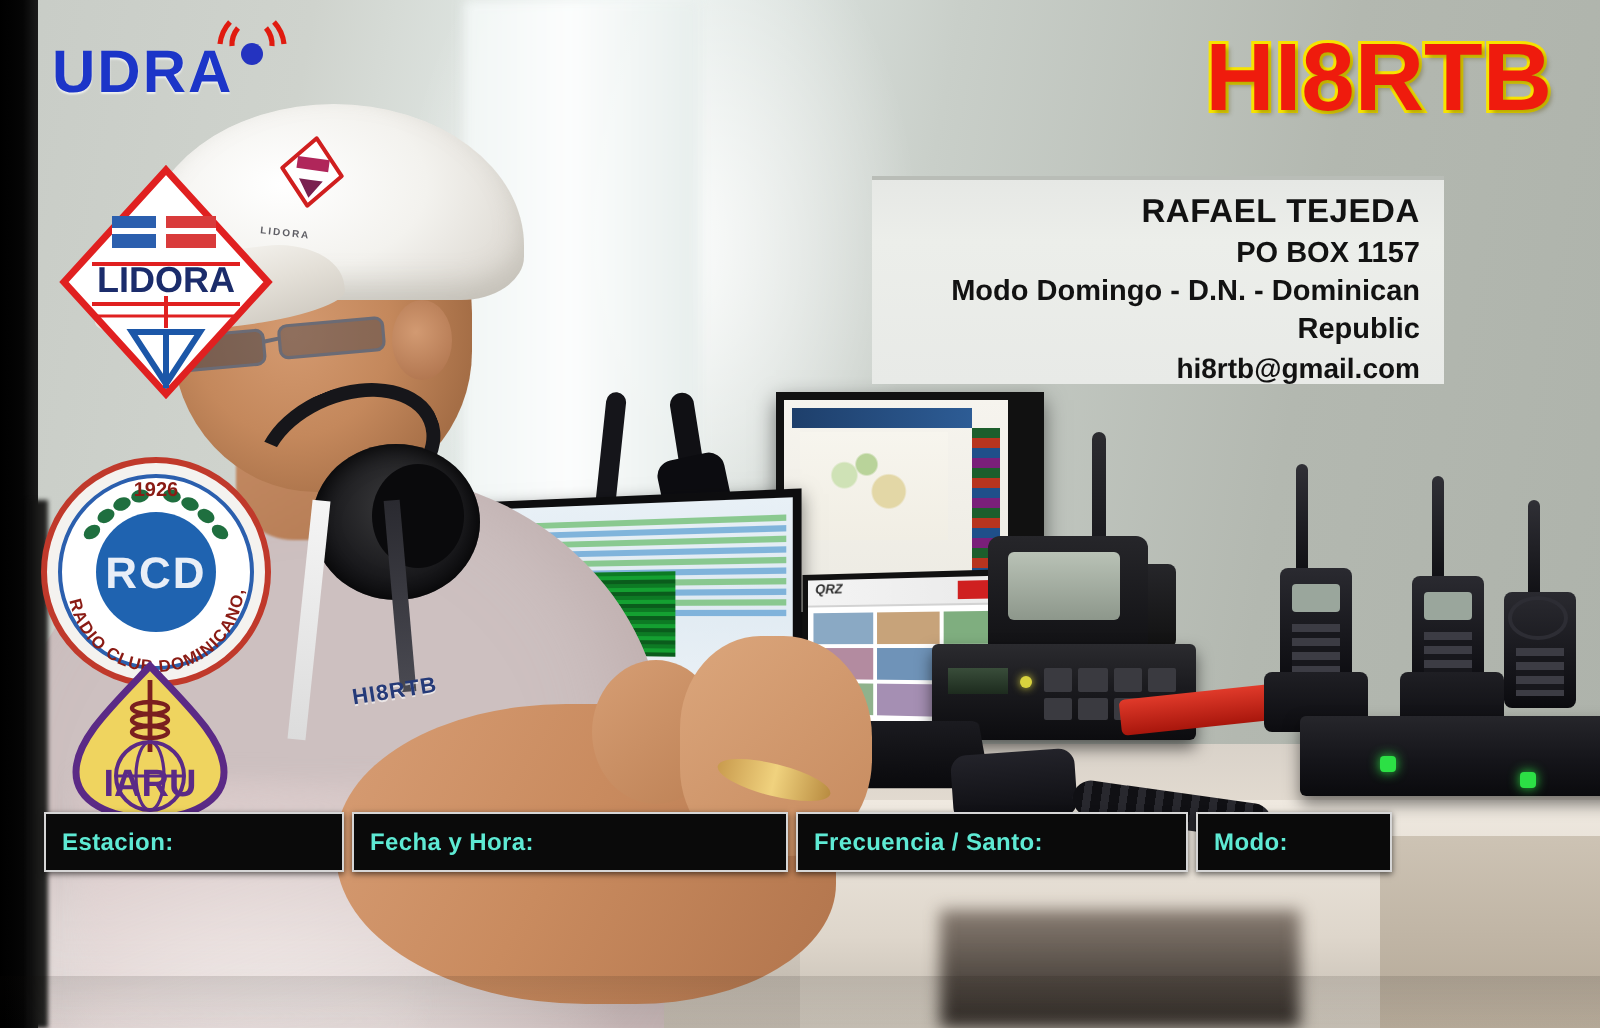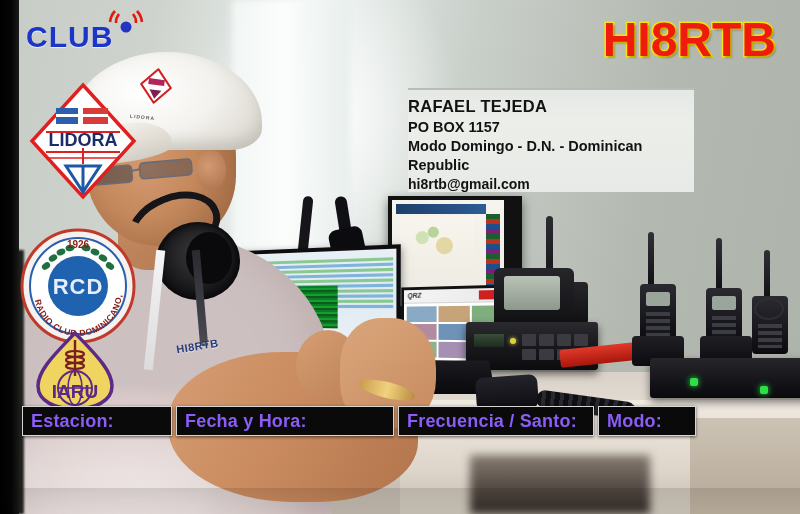--- a/index.html
+++ b/index.html
@@ -402,25 +402,25 @@
   .callsign {
     position:absolute; right:24px; top:12px;
     font-size:48px; font-weight:bold; letter-spacing:0px;
     color:#ef1b0d;
     -webkit-text-stroke:3px #f7e400;
     paint-order:stroke fill;
     text-shadow:2px 2px 2px rgba(80,70,0,.35);
   }
 
   .addr {
-    position:absolute; left:408px; top:88px; width:286px; height:104px;
+    position:absolute; left:436px; top:88px; width:286px; height:104px;
     background:linear-gradient(180deg,#e6e8e5 0%, #eceeea 30%, #e8eae7 100%);
     border-top:2px solid #b9bdb7;
     padding:6px 12px 0 0;
-    text-align:left;
+    text-align:right;
   }
   .addr div { color:#121212; font-weight:bold; line-height:1.32; }
   .addr .n  { font-size:16.5px; letter-spacing:.3px; }
   .addr .p  { font-size:14.5px; }
   .addr .c  { font-size:14.5px; }
   .addr .g  { font-size:14.5px; }
   .addr .e  { font-size:14px; }
 
   
   .logo { position:absolute; }
@@ -432,21 +432,21 @@
   .table {
     position:absolute; left:22px; top:406px; width:762px;
   }
   .thead { display:flex; }
   .thead .cell {
     background:#0a0a0a;
     border:1.5px solid #d6d6d6;
     height:30px;
     display:flex; align-items:center;
     padding:0 8px;
-    color:#8b5cf6; font-size:18px; font-weight:bold;
+    color:#5eead4; font-size:12px; font-weight:bold;
     letter-spacing:.2px;
     box-shadow:0 1px 3px rgba(0,0,0,.6);
   }
   .tvals { display:flex; background:rgba(238,238,238,.62); height:50px; }
   .tvals .cell {
     display:flex; align-items:center;
     padding:0 8px;
     color:#0b0b0b; font-size:19px; font-weight:bold;
   }
   .c-est  { width:150px; }
@@ -606,21 +606,21 @@
     <div class="shirt-logo">HI8RTB</div>
     <div class="arm"></div>
     <div class="hand2"></div>
     <div class="hand"></div>
     <div class="bracelet"></div>
 
     <div class="left-dark"></div>
     <div class="left-dark2"></div>
   </div>
 
-  <div class="udra">CLUB</div>
+  <div class="udra">UDRA</div>
   <svg class="udra-wave" viewBox="0 0 46 26">
     <circle cx="23" cy="19" r="5.5" fill="#2433c0"></circle>
     <path d="M13 15 A13 13 0 0 1 16 6" stroke="#e01b10" stroke-width="2.6" fill="none"></path>
     <path d="M7 14 A19 19 0 0 1 12 3" stroke="#e01b10" stroke-width="2.6" fill="none"></path>
     <path d="M33 15 A13 13 0 0 0 30 6" stroke="#e01b10" stroke-width="2.6" fill="none"></path>
     <path d="M39 14 A19 19 0 0 0 34 3" stroke="#e01b10" stroke-width="2.6" fill="none"></path>
   </svg>
 
   <div class="callsign">HI8RTB</div>
 

